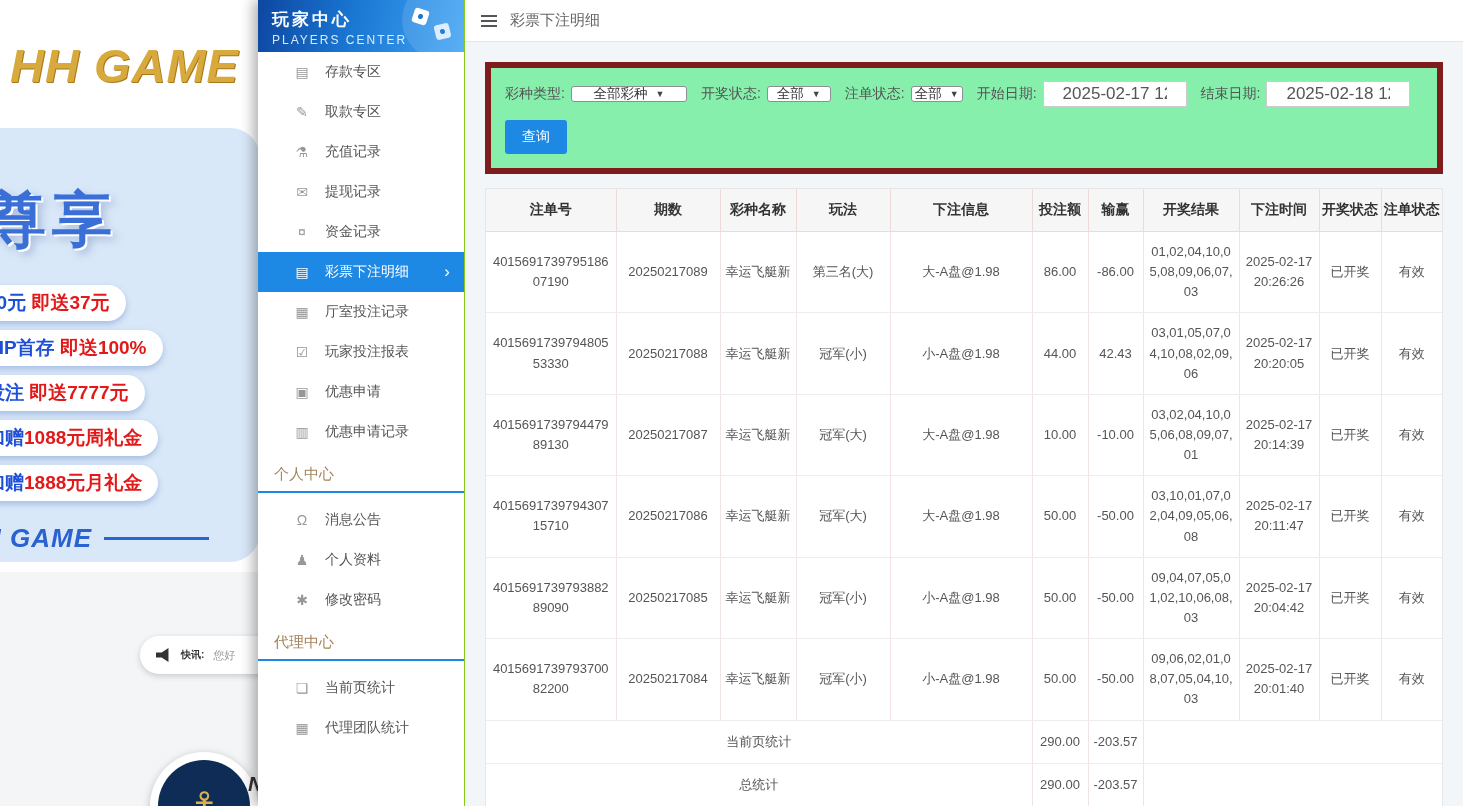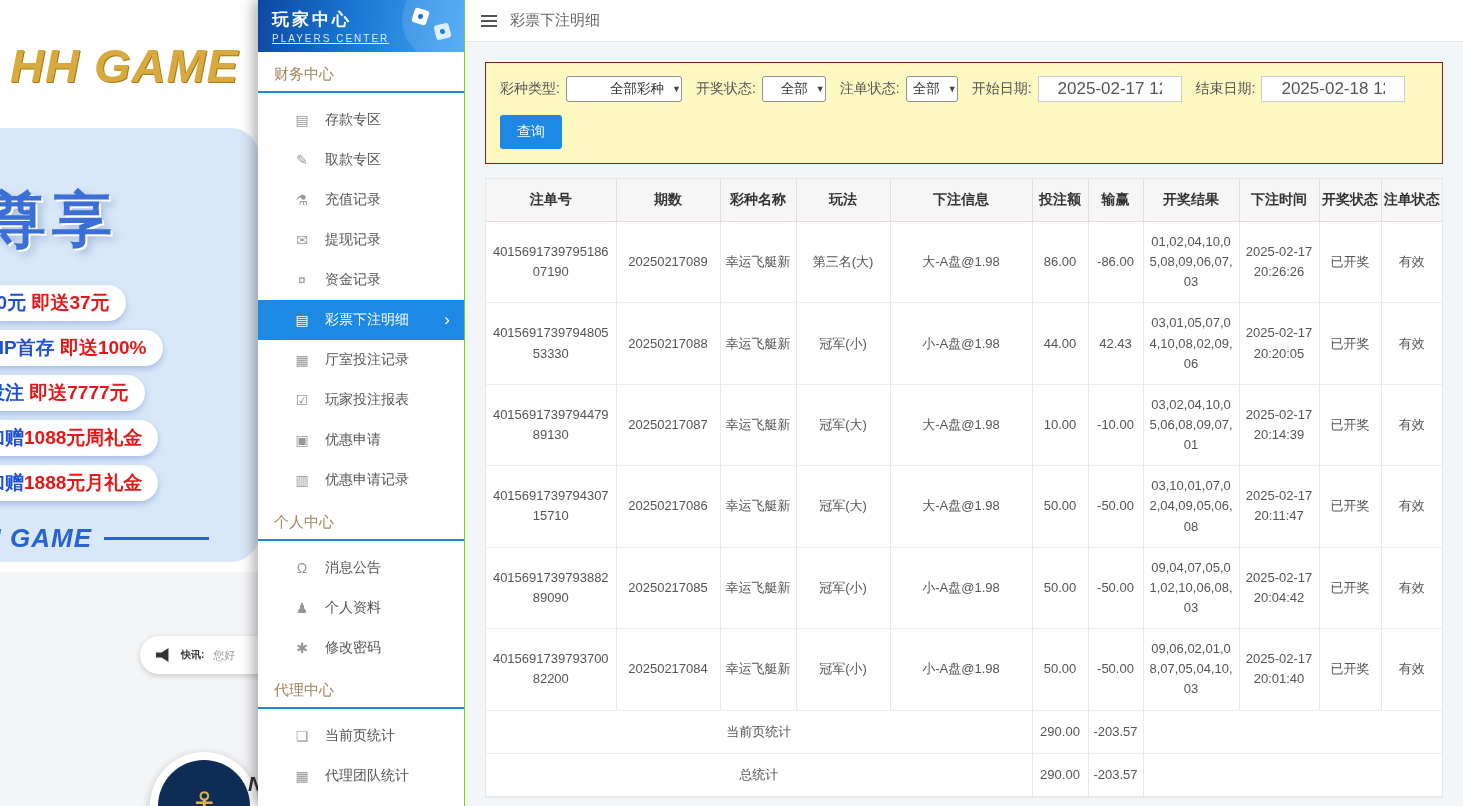--- a/index.html
+++ b/index.html
@@ -39,21 +39,21 @@
   .modal { position:absolute; left:258px; top:0; width:1205px; height:806px; display:flex;
            background:#fff; box-shadow:-5px 0 12px rgba(0,0,0,.3); }
 
   
   .sidebar { width:207px; flex:none; background:#fff; border-right:1px solid #84cc16; overflow:hidden; }
   .sb-header { position:relative; height:52px; padding:8px 0 0 14px; color:#fff; overflow:hidden;
                background:linear-gradient(100deg,#0d47a1 0%,#1976d2 45%,#42a5f5 100%); }
   .sb-header::before { content:""; position:absolute; right:-18px; top:-20px; width:80px; height:80px;
                        border-radius:50%; background:rgba(255,255,255,.12); }
   .sb-title { font-size:17px; font-weight:bold; letter-spacing:3px; }
-  .sb-sub { font-size:10px; letter-spacing:2px; opacity:.85; margin-top:2px;text-decoration:underline; }
+  .sb-sub { font-size:12px; letter-spacing:2px; opacity:.85; margin-top:2px; }
   .dice { position:absolute; width:15px; height:15px; background:#fff; border-radius:3px; }
   .dice::after { content:""; position:absolute; left:5px; top:5px; width:5px; height:5px; border-radius:50%; background:#1976d2; }
   .d1 { right:36px; top:9px; transform:rotate(18deg); }
   .d2 { right:14px; top:24px; transform:rotate(-14deg); opacity:.8; }
   .sb-section-title { padding:13px 16px 7px; color:#a3835a; font-size:15px; border-bottom:2px solid #1e88e5; margin-bottom:7px; }
   .sb-item { height:40px; display:flex; align-items:center; padding-left:35px; gap:14px; font-size:14px; color:#555;
              cursor:pointer; position:relative; }
   .sb-item .ic { width:18px; text-align:center; color:#979797; font-size:14px; font-style:normal; flex:none; }
   .sb-item.active { background:#1e88e5; color:#fff; }
   .sb-item.active .ic { color:#fff; }
@@ -61,25 +61,25 @@
 
   
   .main { flex:1; min-width:0; display:flex; flex-direction:column; background:#f3f6f8; }
   .toolbar { flex:none; height:42px; background:#fff; border-bottom:1px solid #e6e6e6;
              display:flex; align-items:center; gap:13px; padding:0 16px; }
   .hamburger { display:flex; flex-direction:column; gap:3px; cursor:pointer; }
   .hamburger i { width:16px; height:2px; background:#555; }
   .page-title { color:#666; font-size:15px; }
   .content { flex:1; padding:20px; overflow:hidden; }
 
-  .filter-card { background:#fef9c3; border:1px solid #7f1d1d; padding:13px 14px 14px; }
+  .filter-card { background:#86efac; border:6px solid #7f1d1d; padding:13px 14px 14px; }
   .filter-row { display:flex; align-items:center; gap:8px; font-size:14px; color:#555; white-space:nowrap; }
   .fgroup { display:flex; align-items:center; gap:6px; margin-right:6px; }
-  .fselect { border:1px solid #8f8f8f; border-radius:3px; background:#fff; height:26px; display:flex; align-items:center;
-             justify-content:flex-end; padding:0 0; gap:8px; font-size:13.5px; color:#333; cursor:pointer; }
+  .fselect { border:1px solid #8f8f8f; border-radius:3px; background:#fff; height:16px; display:flex; align-items:center;
+             justify-content:center; padding:0 0; gap:8px; font-size:13.5px; color:#333; cursor:pointer; }
   .fselect .arr { font-size:9px; color:#444; }
   .w115 { width:116px; } .w62 { width:64px; } .w50 { width:52px; }
   .fdate { width:144px; height:26px; border:1px solid #ccc; padding:0 19px; font-size:17px; color:#555; font-family:inherit; }
   .query-btn { margin-top:13px; background:#1e88e5; color:#fff; border:none; border-radius:3px; padding:8px 17px;
                font-size:14px; cursor:pointer; font-family:inherit; }
 
   .table-card { margin-top:14px; background:#fff; border:1px solid #e7e7e7; }
   table { width:100%; border-collapse:collapse; table-layout:fixed; }
   th { background:#f6f6f6; font-size:14px; color:#333; font-weight:bold; padding:12px 2px;
        border-right:1px solid #eed8d8; border-bottom:1px solid #eed8d8; }
@@ -125,21 +125,20 @@
   <div class="modal">
 
     <aside class="sidebar">
       <div class="sb-header">
         <div class="sb-title">玩家中心</div>
         <div class="sb-sub">PLAYERS CENTER</div>
         <div class="dice d1"></div>
         <div class="dice d2"></div>
       </div>
       <div id="sb-sections">
-          <div class="sb-section-title">财务中心</div>
           <div class="sb-item">
             <i class="ic">▤</i>
             <span>存款专区</span>
           </div>
           <div class="sb-item">
             <i class="ic">✎</i>
             <span>取款专区</span>
           </div>
           <div class="sb-item">
             <i class="ic">⚗</i>

